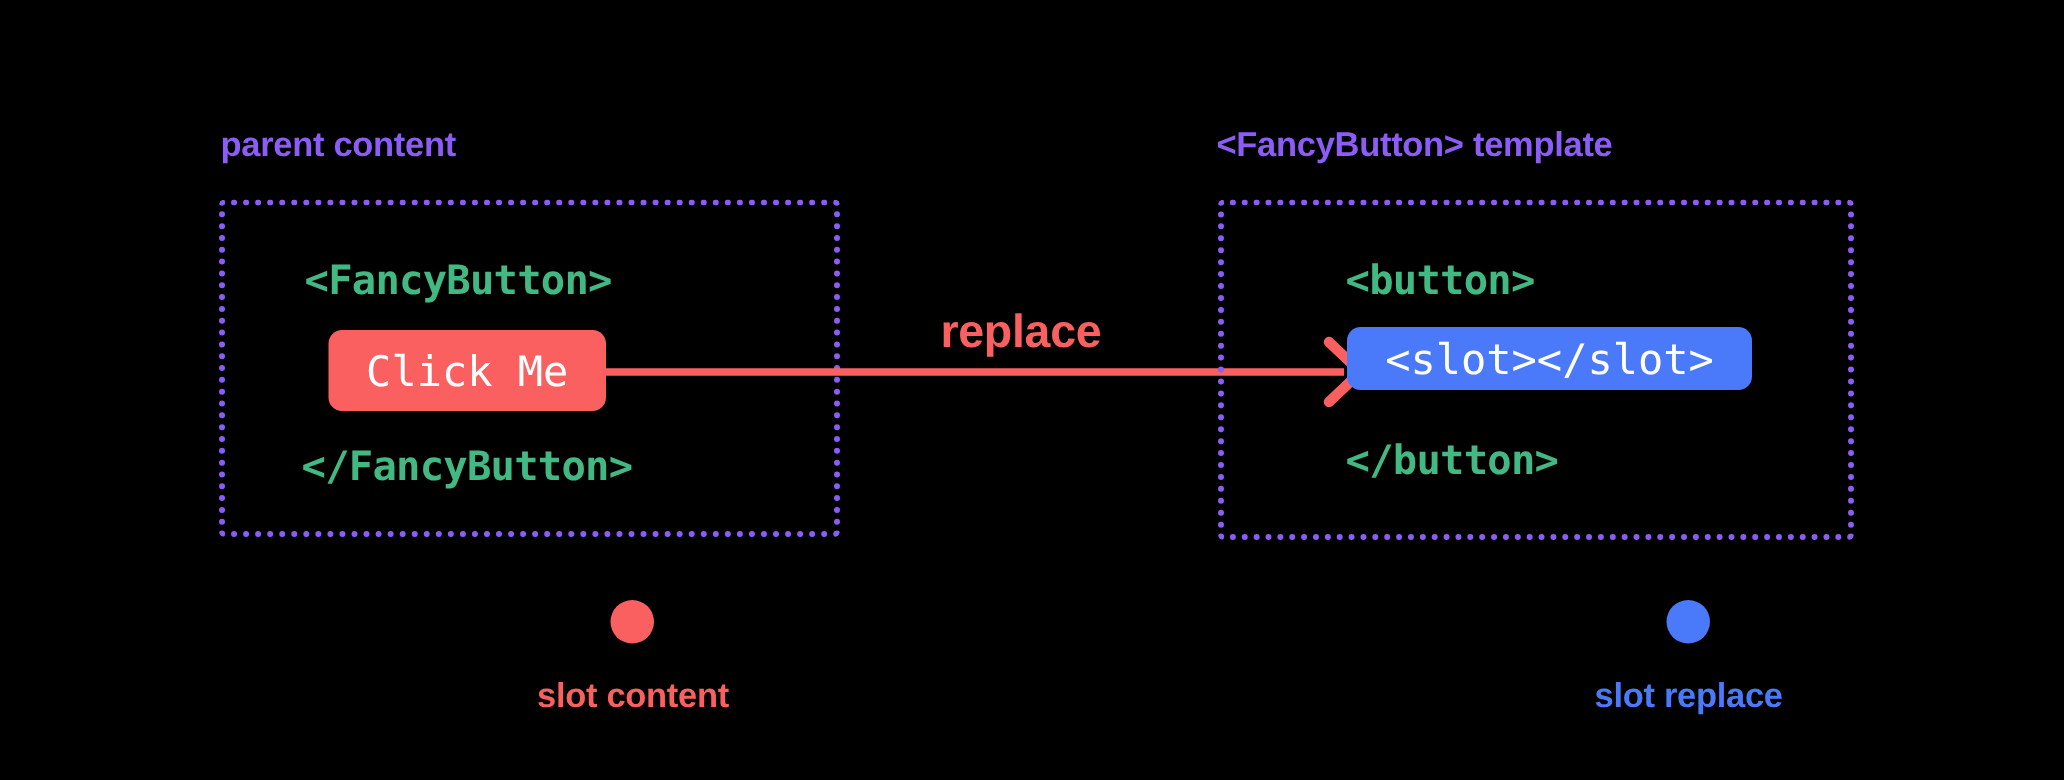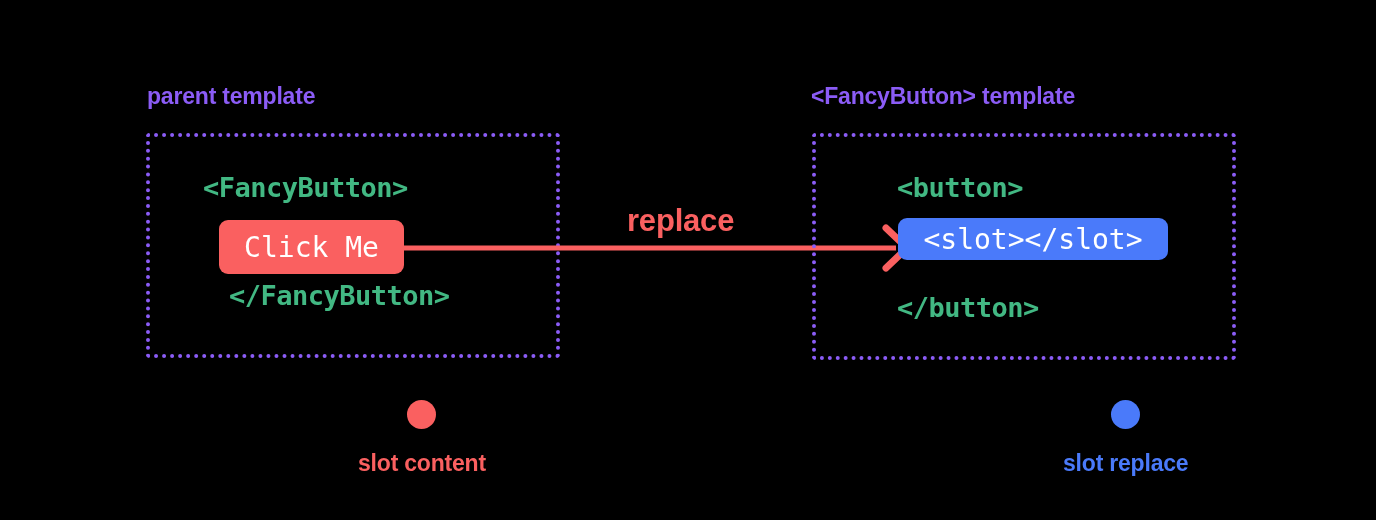--- a/index.html
+++ b/index.html
@@ -47,21 +47,21 @@
   .code-tag {
     position: absolute;
     font-family: "DejaVu Sans Mono", "Liberation Mono", monospace;
     font-weight: bold;
     font-size: 27px;
     letter-spacing: -0.5px;
     color: #42b883;
     white-space: pre;
   }
   #tag-fancy-open  { left: 203px; top: 172px; }
-  #tag-fancy-close { left: 201px; top: 280px; margin-left: 28px; }
+  #tag-fancy-close { left: 201px; top: 296px; }
   #tag-button-open  { left: 897px; top: 172px; }
   #tag-button-close { left: 897px; top: 292px; }
 
   
   .chip {
     position: absolute;
     box-sizing: border-box;
     display: flex;
     align-items: center;
     justify-content: center;
@@ -124,21 +124,21 @@
   #legend-slot-content .legend-text { color: #fa6060; }
   #legend-slot-outlet  { left: 1063px; top: 400px; }
   #legend-slot-outlet .legend-dot  { background: #4a7afa; }
   #legend-slot-outlet .legend-text { color: #4a7afa; }
 </style>
 </head>
 <body>
 
 <div id="stage">
 
-  <div id="caption-parent" class="caption">parent template</div>
+  <div id="caption-parent" class="caption">parent content</div>
 
   <div id="box-parent" class="template-box"></div>
 
   <div id="tag-fancy-open" class="code-tag">&lt;FancyButton&gt;</div>
 
   <div id="chip-click-me" class="chip">Click Me</div>
 
   <div id="tag-fancy-close" class="code-tag">&lt;/FancyButton&gt;</div>
 
   <div id="arrow-label">replace</div>

